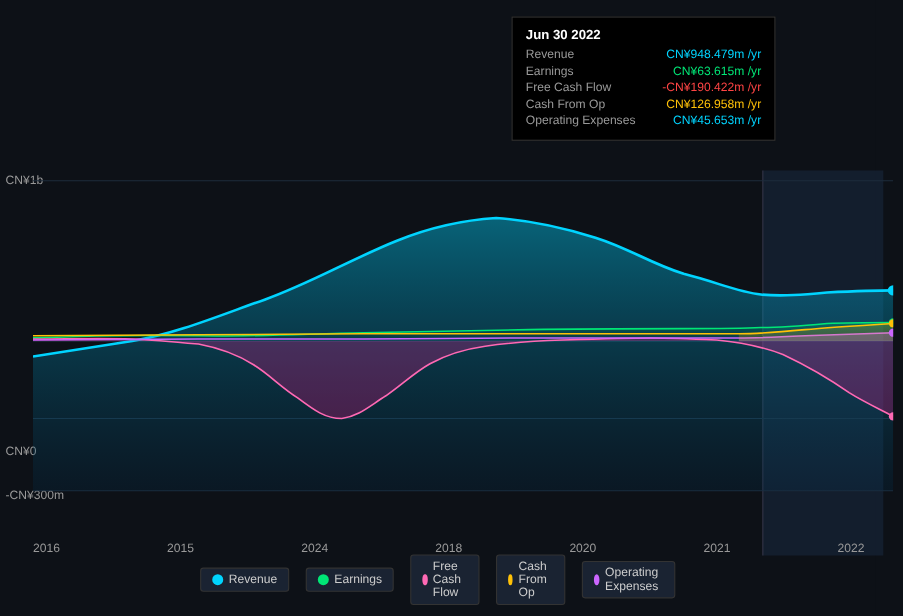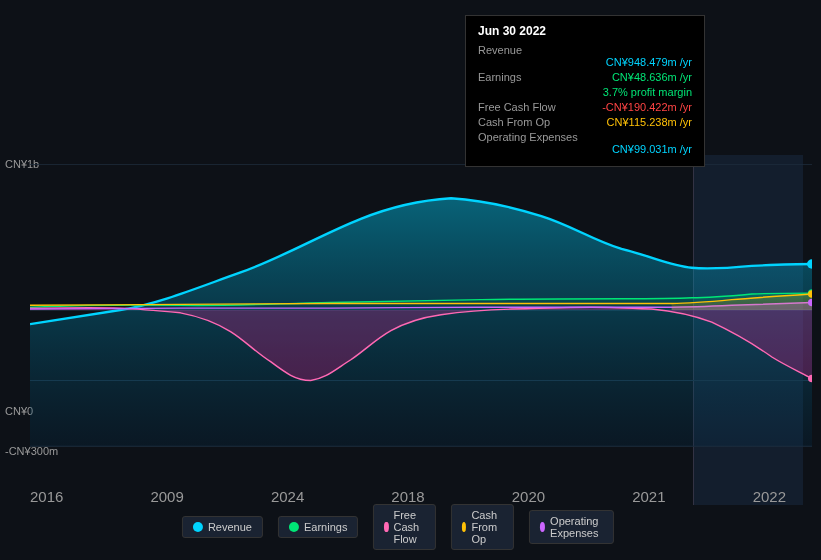--- a/index.html
+++ b/index.html
@@ -49,21 +49,21 @@
 
     .tooltip-label {
       color: #999;
       min-width: 110px;
     }
 
     .tooltip-value {
       text-align: right;
     }
 
-    .tooltip-value.cyan { color: #00d4ff; margin-top: 12px; }
+    .tooltip-value.cyan { color: #00d4ff; }
     .tooltip-value.green { color: #00e676; }
     .tooltip-value.red { color: #ff4444; text-align: center; }
     .tooltip-value.yellow { color: #ffc107; }
 
     .profit-margin-row {
       display: flex;
       justify-content: flex-end;
       margin-bottom: 3px;
     }
 
@@ -84,21 +84,21 @@
     .x-labels {
       position: absolute;
       bottom: 55px;
       left: 30px;
       right: 10px;
       display: flex;
       justify-content: space-between;
     }
 
     .x-label {
-      font-size: 15px;
+      font-size: 11px;
       color: #999;
     }
 
     
     .legend {
       position: absolute;
       bottom: 10px;
       left: 50%;
       transform: translateX(-50%);
       display: flex;
@@ -152,40 +152,37 @@
   <div class="tooltip-box">
     <div class="tooltip-title">Jun 30 2022</div>
 
     <div class="tooltip-row">
       <span class="tooltip-label">Revenue</span>
       <span class="tooltip-value cyan">CN¥948.479m /yr</span>
     </div>
 
     <div class="tooltip-row">
       <span class="tooltip-label">Earnings</span>
-      <span class="tooltip-value green">CN¥48.636m /yr</span>
-    </div>
-
-    <div class="profit-margin-row">
-      <span class="profit-margin-text">3.7% profit margin</span>
-    </div>
+      <span class="tooltip-value green">CN¥63.615m /yr</span>
+    </div>
+
 
     <div class="tooltip-row">
       <span class="tooltip-label">Free Cash Flow</span>
       <span class="tooltip-value red">-CN¥190.422m /yr</span>
     </div>
 
     <div class="tooltip-row">
       <span class="tooltip-label">Cash From Op</span>
-      <span class="tooltip-value yellow">CN¥115.238m /yr</span>
+      <span class="tooltip-value yellow">CN¥126.958m /yr</span>
     </div>
 
     <div class="tooltip-row">
       <span class="tooltip-label">Operating Expenses</span>
-      <span class="tooltip-value cyan">CN¥99.031m /yr</span>
+      <span class="tooltip-value cyan">CN¥45.653m /yr</span>
     </div>
   </div>
 
   <div class="y-label" style="top: 158px;">CN¥1b</div>
   <div class="y-label" style="top: 405px;">CN¥0</div>
   <div class="y-label" style="top: 445px;">-CN¥300m</div>
 
   <div class="highlight-overlay"></div>
 
   <svg class="chart-svg" viewBox="0 0 780 330" preserveAspectRatio="none" style="position:absolute; top:155px; left:30px; width:782px; height:310px;">
@@ -239,21 +236,21 @@
     <circle cx="780" cy="116" r="5" fill="#00d4ff"></circle>
     <circle cx="780" cy="147" r="4" fill="#00e676"></circle>
     <circle cx="780" cy="238" r="4" fill="#ff69b4"></circle>
     <circle cx="780" cy="148" r="4" fill="#ffc107"></circle>
     <circle cx="780" cy="157" r="4" fill="#cc66ff"></circle>
 
   </svg>
 
   <div class="x-labels">
     <span class="x-label">2016</span>
-    <span class="x-label">2009</span>
+    <span class="x-label">2015</span>
     <span class="x-label">2024</span>
     <span class="x-label">2018</span>
     <span class="x-label">2020</span>
     <span class="x-label">2021</span>
     <span class="x-label">2022</span>
   </div>
 
   <div class="legend">
     <div class="legend-item">
       <div class="legend-dot" style="background:#00d4ff;"></div>

